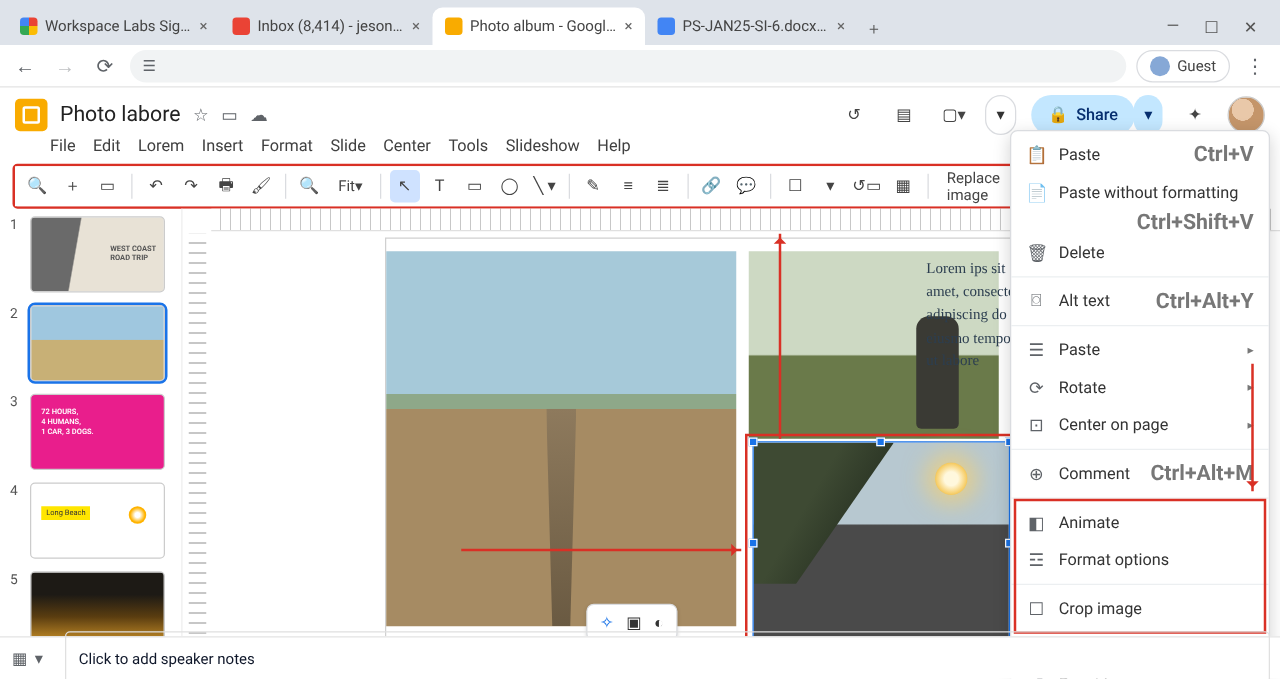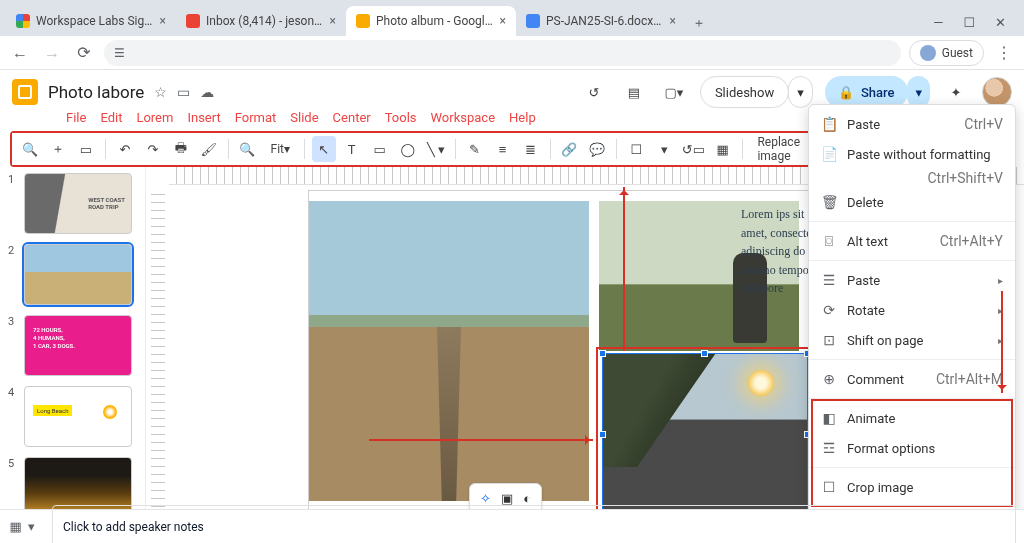--- a/index.html
+++ b/index.html
@@ -27,21 +27,21 @@
 .slides-logo { width:26px; height:26px; background:#f9ab00; border-radius:4px; position:relative; }
 .slides-logo::after { content:""; position:absolute; inset:6px; border:2px solid #fff; border-radius:2px; }
 .doc-title { font-size:17px; color:#222; }
 .doc-icons { display:flex; gap:10px; color:#5f6368; font-size:14px; }
 .header-right { margin-left:auto; display:flex; align-items:center; gap:12px; }
 .ic-btn { width:28px; height:28px; display:flex; align-items:center; justify-content:center; color:#444; border-radius:4px; }
 .slideshow-btn { height:32px; border:1px solid #dadce0; border-radius:18px; display:flex; align-items:center; padding:0 14px; font-size:13px; color:#333; }
 .share-btn { height:32px; background:#c3e7ff; border-radius:18px; display:flex; align-items:center; padding:0 14px; gap:6px; font-size:13px; color:#062e6f; font-weight:500; }
 .avatar { width:30px; height:30px; border-radius:50%; background:radial-gradient(circle at 40% 35%,#e9c8a9 35%,#c4956a 36%); border:1px solid #ccc; }
 
-.menubar { display:flex; gap:14px; padding:2px 66px 6px; font-size:13px; color:#ef4444;text-align:right; }
+.menubar { display:flex; gap:14px; padding:2px 40px 6px; font-size:13px; color:#404040;text-align:right; }
 
 
 .toolbar-wrap { margin:0 10px; border:2px solid #d93025; border-radius:4px; }
 .toolbar { height:32px; display:flex; align-items:center; padding:0 6px; gap:4px; background:#fff; }
 .tbtn { min-width:24px; height:26px; display:flex; align-items:center; justify-content:center; color:#444; font-size:13px; border-radius:4px; padding:0 3px; }
 .tbtn.sel { background:#cfe2ff; }
 .tsep { width:1px; height:20px; background:#dadce0; margin:0 3px; }
 .tbtn.wide { padding:0 8px; font-size:12px; }
 
 
@@ -85,21 +85,21 @@
 
 .arrow-v { position:absolute; left:314px; top:-4px; width:2px; height:164px; background:#d93025; }
 .arrow-v::before { content:""; position:absolute; left:-4px; top:-2px; border:5px solid transparent; border-bottom-color:#d93025; }
 .arrow-h { position:absolute; left:60px; top:248px; width:224px; height:2px; background:#d93025; }
 .arrow-h::after { content:""; position:absolute; right:-2px; top:-4px; border:5px solid transparent; border-left-color:#d93025; }
 
 
 .ctx { position:absolute; right:8px; top:104px; width:208px; background:#fff; border:1px solid #dadce0; border-radius:6px; box-shadow:0 4px 14px rgba(0,0,0,.18); padding:4px 0; font-size:13px; }
 .ctx .row { display:flex; align-items:center; height:30px; padding:0 12px; gap:10px; color:#333; position:relative; }
 .ctx .row .ic { width:16px; color:#5f6368; font-size:14px; text-align:center; }
-.ctx .row .sc { margin-left:auto; font-size:14px; color:#777; }
+.ctx .row .sc { margin-left:auto; font-size:17px; color:#777;font-weight:bold; }
 .ctx .row .ar { margin-left:auto; color:#777; font-size:10px; }
 .ctx hr { border:none; border-top:1px solid #eceff1; margin:4px 0; }
 .ctx .hl { position:absolute; border:2px solid #d93025; pointer-events:none; }
 .ctx .hl.a { left:2px; right:2px; top:294px; height:108px; }
 .ctx .hl-ar { position:absolute; right:12px; top:186px; width:2px; height:102px; background:#d93025; }
 .ctx .hl-ar::after { content:""; position:absolute; left:-4px; bottom:-2px; border:5px solid transparent; border-top-color:#d93025; }
 
 
 .bottom { position:absolute; left:0; right:0; bottom:0; height:34px; display:flex; align-items:center; border-top:1px solid #e4e4e4; background:#fff; }
 .grid-ic { width:44px; display:flex; justify-content:center; gap:6px; color:#5f6368; }
@@ -161,23 +161,20 @@
         <span>▭</span>
         <span>☁</span>
       </span>
     </div>
   </div>
   <div class="header-right">
     <span class="ic-btn">↺</span>
     <span class="ic-btn">▤</span>
     <span class="ic-btn">▢▾</span>
     <div style="display:flex">
-      <div class="slideshow-btn">
-          <span>Slideshow</span>
-        </div>
       <div class="slideshow-btn" style="padding:0 8px;margin-left:-1px">▾</div>
     </div>
     <div style="display:flex">
       <div class="share-btn">
           <span>🔒</span>
           <span>Share</span>
         </div>
       <div class="share-btn" style="padding:0 8px;margin-left:-1px">▾</div>
     </div>
     <span class="ic-btn">✦</span>
@@ -187,21 +184,21 @@
 
 <div class="menubar">
   <span>File</span>
   <span>Edit</span>
   <span>Lorem</span>
   <span>Insert</span>
   <span>Format</span>
   <span>Slide</span>
   <span>Center</span>
   <span>Tools</span>
-  <span>Workspace</span>
+  <span>Slideshow</span>
   <span>Help</span>
 </div>
 
 <div class="toolbar-wrap">
 <div class="toolbar">
   <span class="tbtn">🔍</span>
   <span class="tbtn">＋</span>
   <span class="tbtn">▭</span>
   <span class="tsep"></span>
   <span class="tbtn">↶</span>
@@ -339,21 +336,21 @@
       <span>Paste</span>
       <span class="ar">▸</span>
     </div>
   <div class="row">
       <span class="ic">⟳</span>
       <span>Rotate</span>
       <span class="ar">▸</span>
     </div>
   <div class="row">
       <span class="ic">⊡</span>
-      <span>Shift on page</span>
+      <span>Center on page</span>
       <span class="ar">▸</span>
     </div>
   <hr>
   <div class="row">
       <span class="ic">⊕</span>
       <span>Comment</span>
       <span class="sc">Ctrl+Alt+M</span>
     </div>
   <hr>
   <div class="row">

